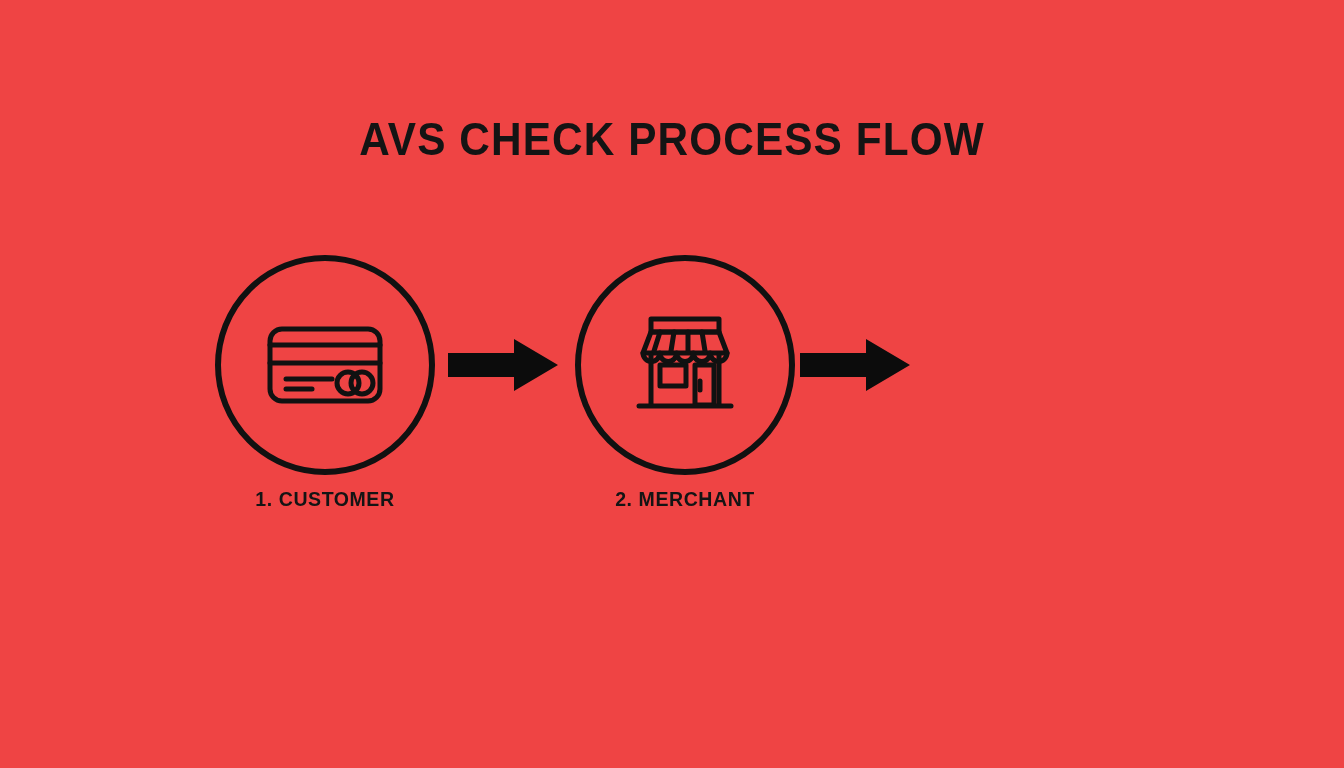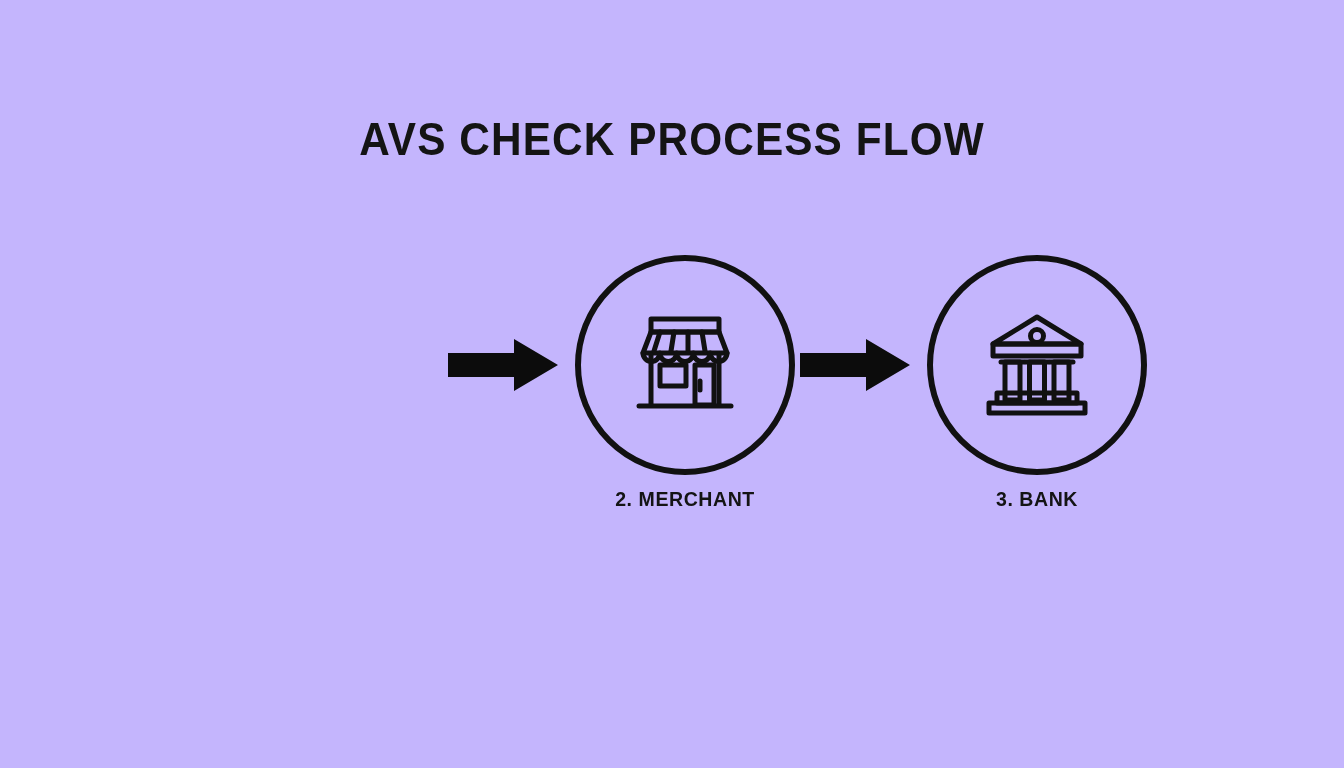--- a/index.html
+++ b/index.html
@@ -11,21 +11,21 @@
     width: 1344px;
     height: 768px;
     overflow: hidden;
     font-family: "Liberation Sans", sans-serif;
     color: #111111;
   }
   #canvas {
     position: relative;
     width: 1344px;
     height: 768px;
-    background: #c4b5fd;
+    background: #ef4444;
   }
 
   
   .title {
     position: absolute;
     left: 0;
     top: 112px;
     width: 1344px;
     text-align: center;
     font-family: "Liberation Sans Narrow", "Liberation Sans", sans-serif;
@@ -122,20 +122,35 @@
     width: 320px;
   }
 </style>
 </head>
 <body>
 
 <div id="canvas">
 
   <div class="title">AVS CHECK PROCESS FLOW</div>
 
+  <div class="node customer">
+    <div class="circle"></div>
+    <div class="icon-wrap">
+      <svg width="118" height="84" viewBox="0 0 118 84" fill="none" stroke="#111111" stroke-width="5" stroke-linecap="round" stroke-linejoin="round">
+        <rect x="4" y="6" width="110" height="72" rx="12" ry="12"></rect>
+        <line x1="4" y1="22" x2="114" y2="22"></line>
+        <line x1="4" y1="40" x2="114" y2="40"></line>
+        <line x1="20" y1="56" x2="66" y2="56"></line>
+        <line x1="20" y1="66" x2="46" y2="66"></line>
+        <circle cx="82" cy="60" r="11"></circle>
+        <circle cx="96" cy="60" r="11"></circle>
+      </svg>
+    </div>
+    <div class="node-label">1. CUSTOMER</div>
+  </div>
 
   <div class="block-arrow a1">
     <svg width="110" height="56" viewBox="0 0 110 56">
       <polygon points="0,16 66,16 66,2 110,28 66,54 66,40 0,40" fill="#0c0c0c"></polygon>
     </svg>
   </div>
 
   <div class="node merchant">
     <div class="circle"></div>
     <div class="icon-wrap">
@@ -165,38 +180,15 @@
     </div>
     <div class="node-label">2. MERCHANT</div>
   </div>
 
   <div class="block-arrow a2">
     <svg width="110" height="56" viewBox="0 0 110 56">
       <polygon points="0,16 66,16 66,2 110,28 66,54 66,40 0,40" fill="#0c0c0c"></polygon>
     </svg>
   </div>
 
-  <div class="node bank">
-    <div class="circle"></div>
-    <div class="icon-wrap">
-      <svg width="108" height="104" viewBox="0 0 108 104" fill="none" stroke="#111111" stroke-width="5" stroke-linecap="round" stroke-linejoin="round">
-
-        <path d="M10 31 L54 4 L98 31 Z"></path>
-        <circle cx="54" cy="23" r="6.5"></circle>
-
-        <rect x="10" y="31" width="88" height="12"></rect>
-
-        <rect x="22" y="49" width="15" height="38"></rect>
-        <rect x="46.5" y="49" width="15" height="38"></rect>
-        <rect x="71" y="49" width="15" height="38"></rect>
-        <line x1="18" y1="49" x2="41" y2="49"></line>
-        <line x1="42.5" y1="49" x2="65.5" y2="49"></line>
-        <line x1="67" y1="49" x2="90" y2="49"></line>
-
-        <rect x="14" y="80" width="80" height="10"></rect>
-        <rect x="6" y="90" width="96" height="10"></rect>
-      </svg>
-    </div>
-    <div class="node-label">3. BANK</div>
-  </div>
 
 
 </div>
 
 </body></html>

